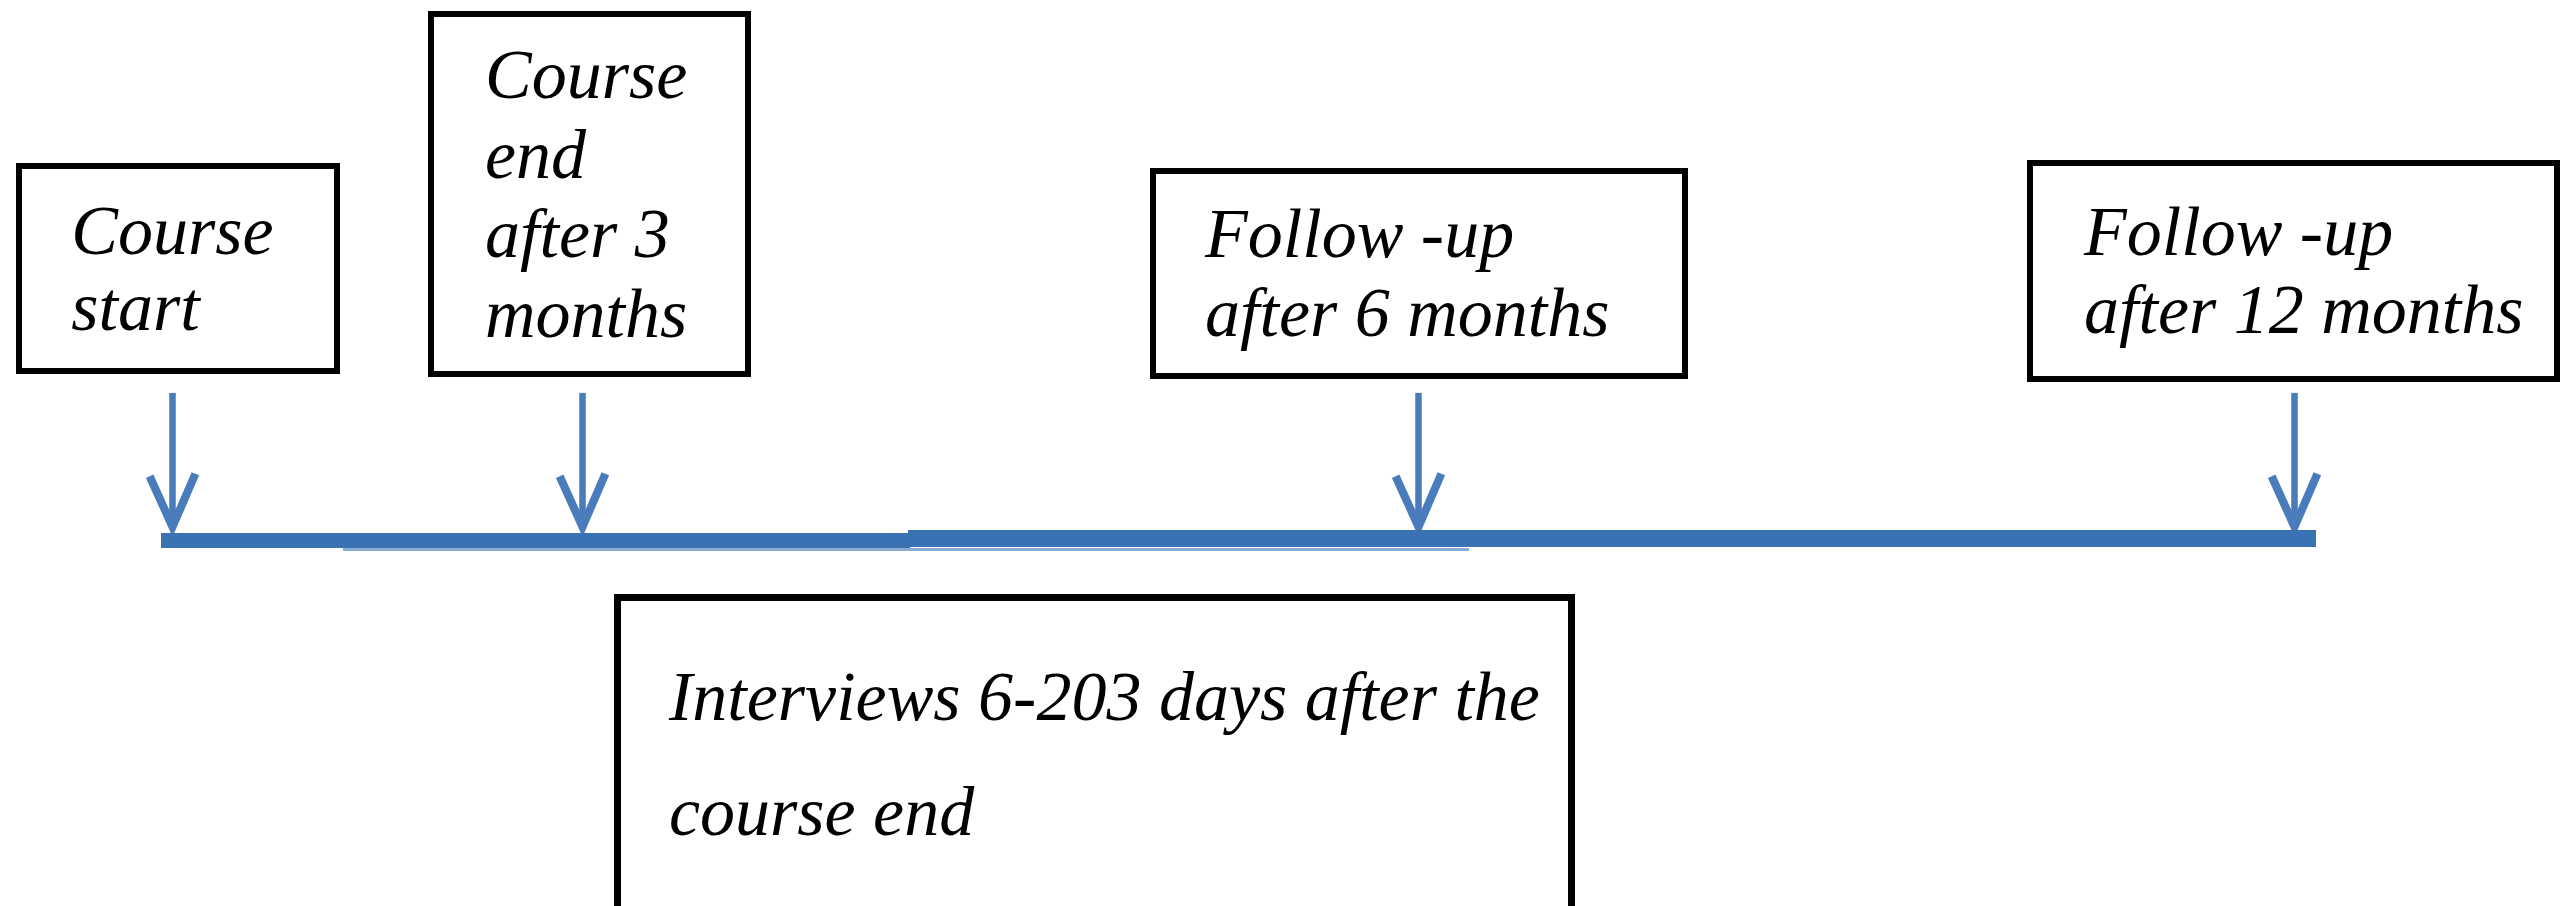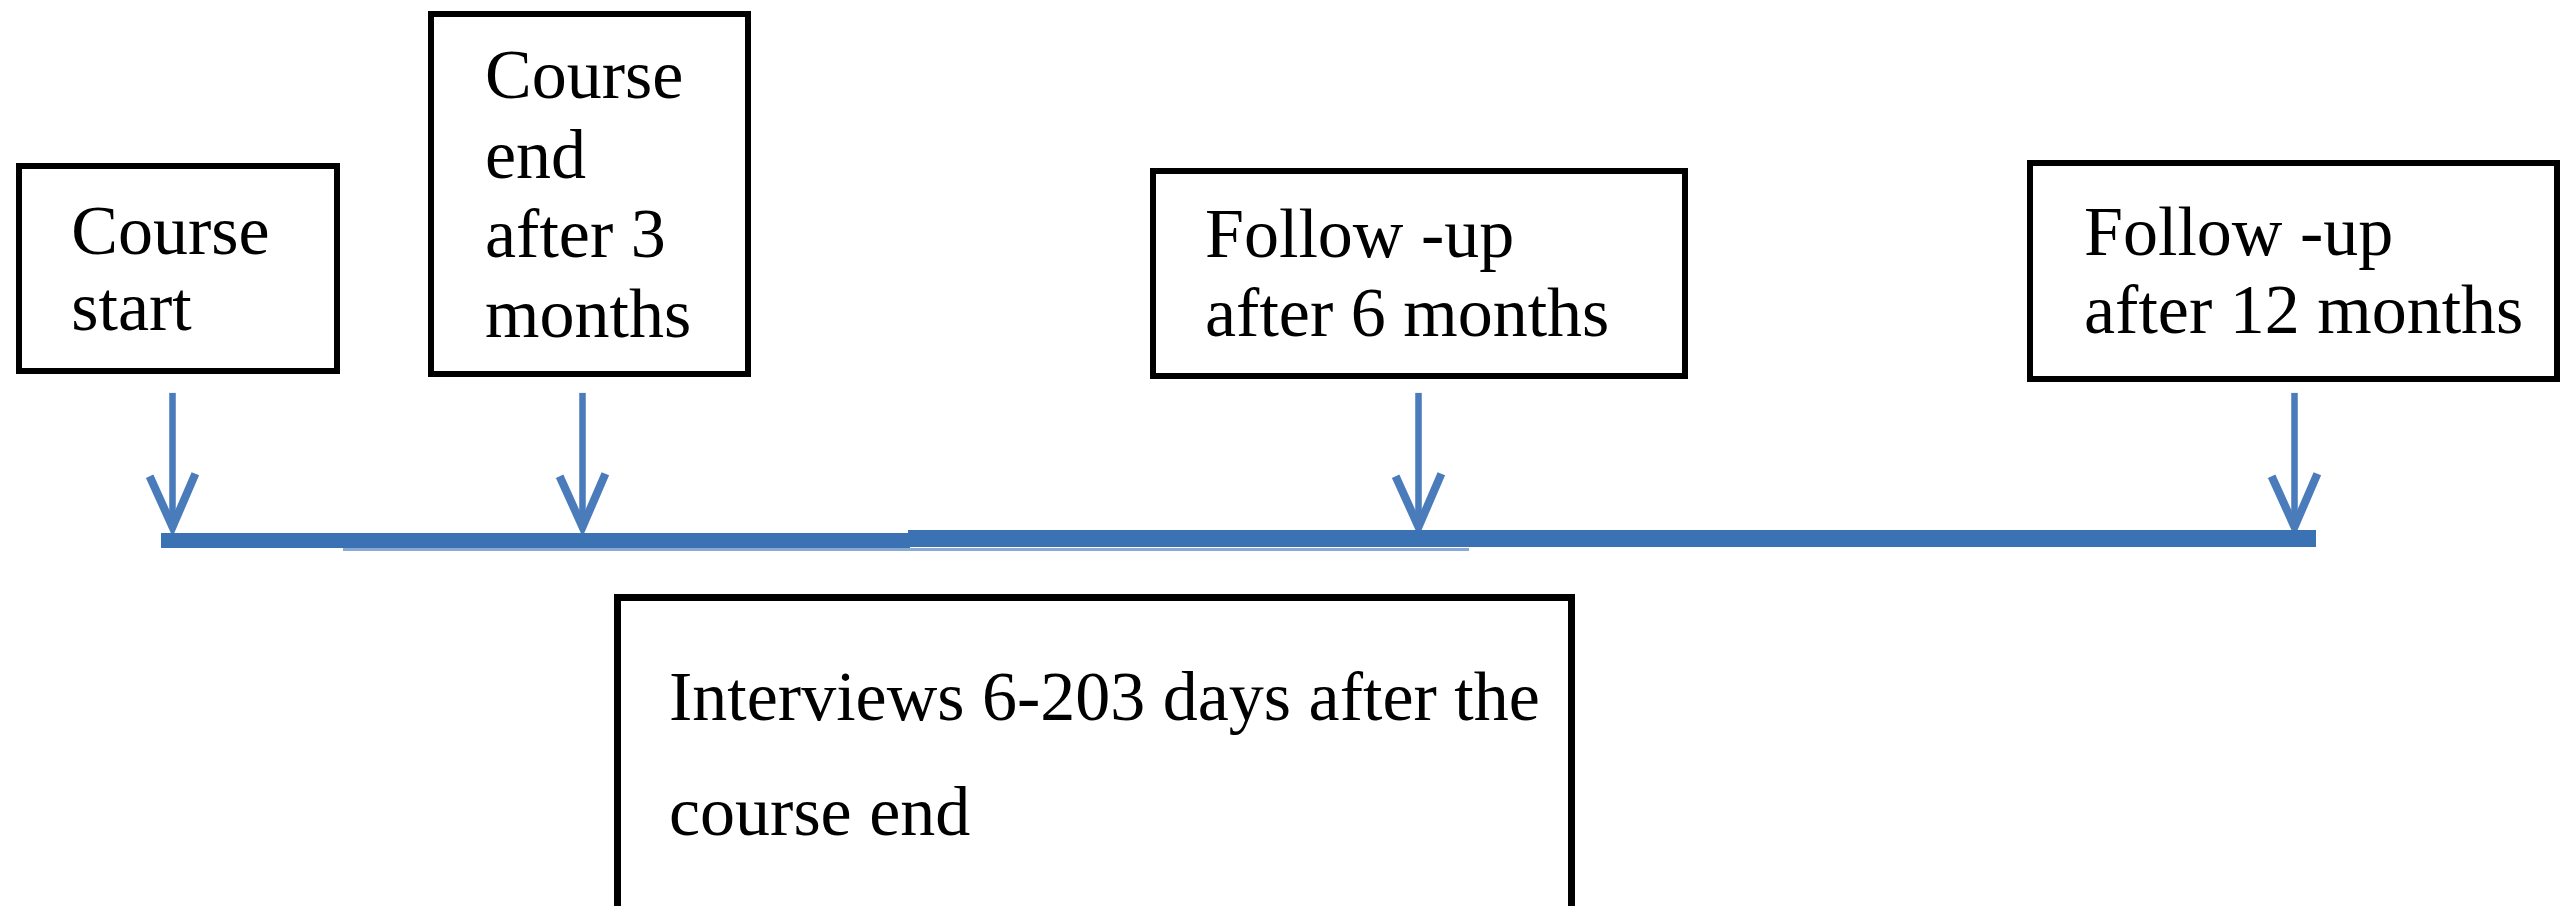--- a/index.html
+++ b/index.html
@@ -22,20 +22,21 @@
     border: 6.5px solid var(--ink, #000000);
     background: #ffffff;
     display: flex;
     align-items: center;
     font-size: 70px;
     color: var(--ink, #000000);
   }
   .box-label {
     white-space: pre-line;
     display: block;
+    font-style: italic;
   }
   
   #box-course-start   { left: 16.3px;   top: 163px; width: 324px; height: 211px; padding-left: 49px; line-height: 1.08; }
   #box-course-end     { left: 428px;  top: 11.4px;  width: 323px; height: 366px; padding-left: 51px; line-height: 1.14; }
   #box-follow-up-6    { left: 1150px; top: 168px; width: 538px; height: 211px; padding-left: 49px; line-height: 1.12; }
   #box-follow-up-12   { left: 2027px; top: 160px; width: 533px; height: 222px; padding-left: 51px; line-height: 1.12; }
   
   #box-interviews {
     left: 614px; top: 574px; width: 961px; height: 321px;
     padding-left: 48px; line-height: 1.64; border-width: 7.3px; margin-top: 20px;

